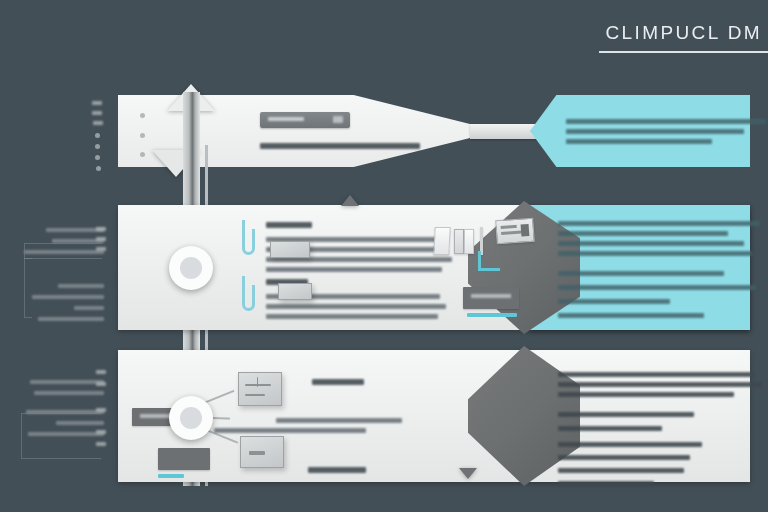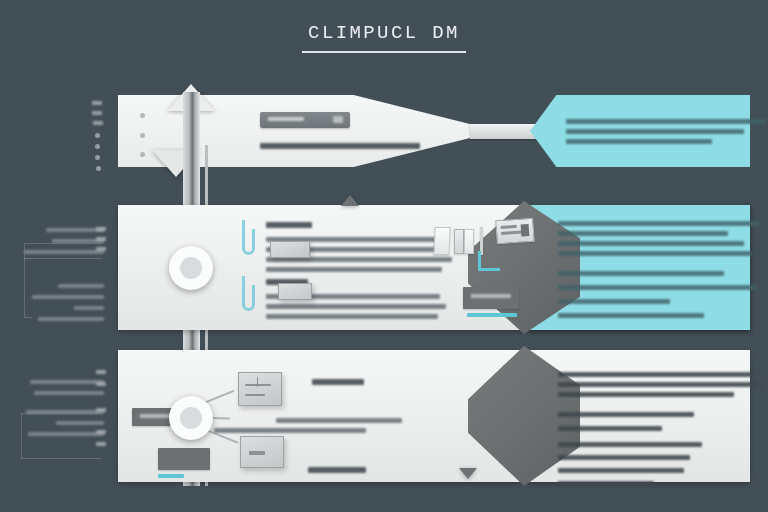--- a/index.html
+++ b/index.html
@@ -18,22 +18,21 @@
     inset: 0;
     width: 768px;
     height: 512px;
   }
 
   
   .title-wrap {
     position: absolute;
     left: 0; right: 0;
     top: 22px;
-    text-align: center;
-    font-family: Liberation Mono, monospace;
+    text-align: right;
   }
   .title-text {
     display: inline-block;
     font-size: 19px;
     letter-spacing: 2.4px;
     color: #e9edef;
     font-weight: 400;
     padding: 0 6px 7px 6px;
     border-bottom: 2px solid #dfe4e6;
     filter: blur(0.35px);

